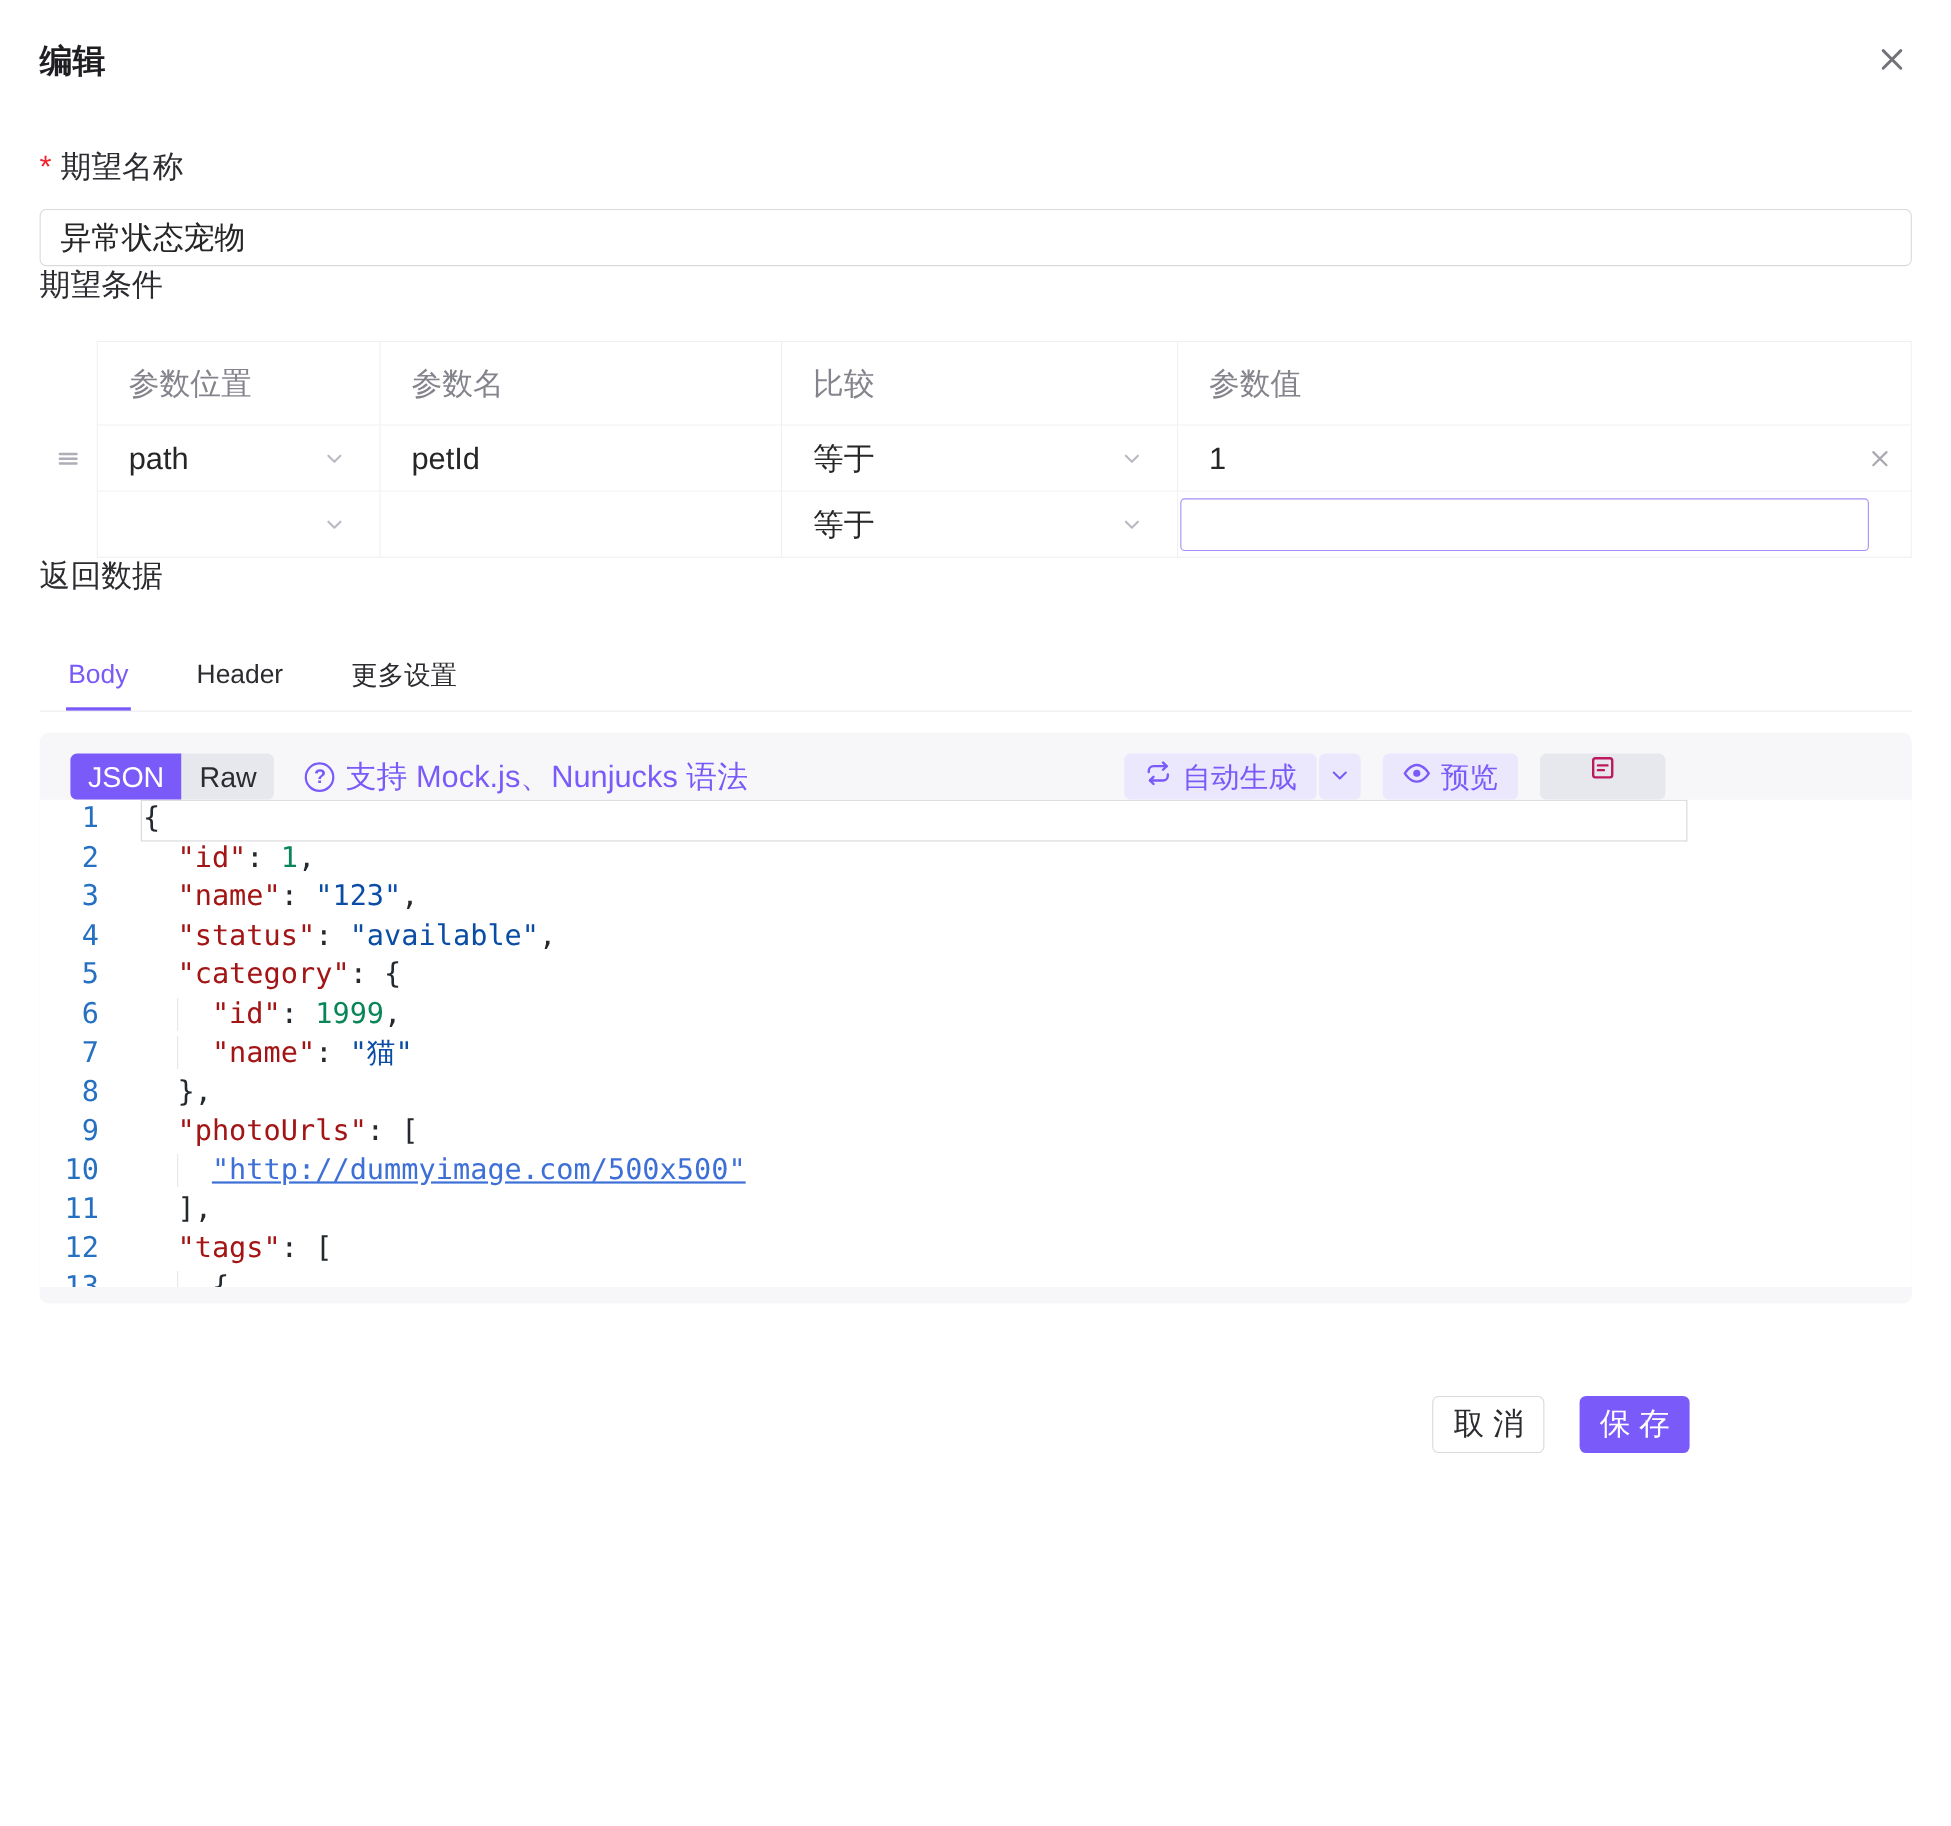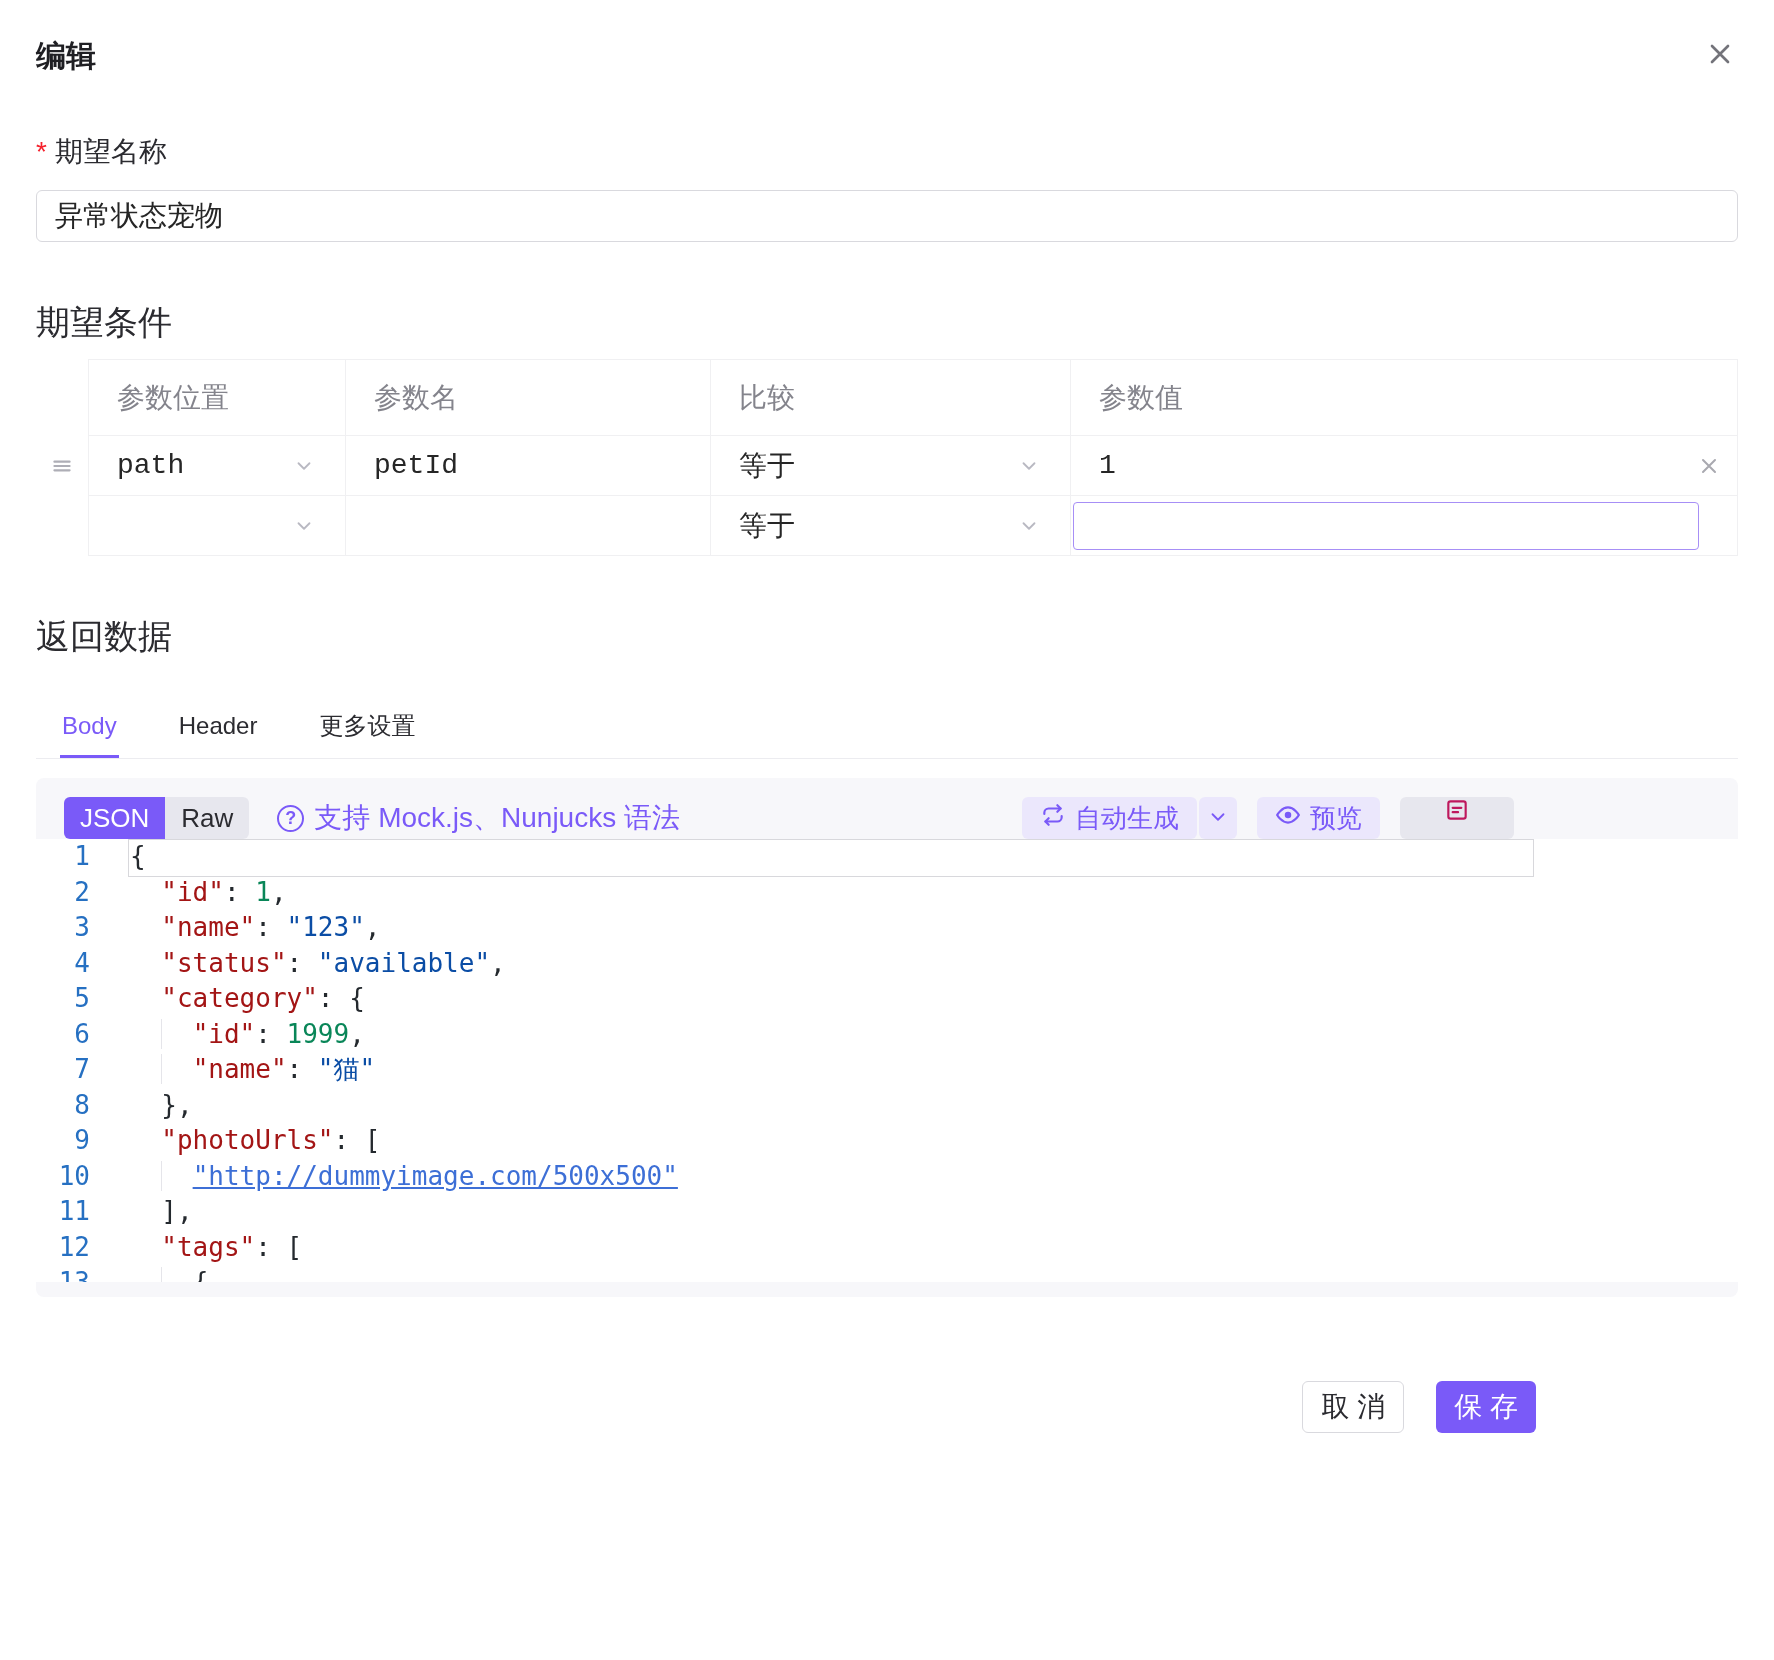--- a/index.html
+++ b/index.html
@@ -17,24 +17,24 @@
   .close-btn { background:none; border:none; cursor:pointer; color:#73737a; padding:2px; }
   .close-btn svg { width:32px; height:32px; display:block; }
 
   
   .field-label { margin-top:55px; font-size:28px; height:34px; line-height:34px; color:#2b2b30; }
   .req { color:#f5222d; margin-right:8px; }
   .name-input {
     margin-top:21px; width:100%; height:52px; border:1px solid #d9d9de; border-radius:6px;
     padding:0 18px; font-size:28px; color:#262626; font-family:inherit; outline:none;
   }
-  .section-label { margin-top:63px; font-size:34px; height:34px; line-height:34px; color:#2b2b30; }
-
-  
-  .cond-table { margin-top:20px;font-family:Liberation Mono, monospace; }
+  .section-label { font-size:28px; height:34px; line-height:34px; color:#2b2b30; }
+
+  
+  .cond-table { margin-top:34px; }
   .trow { display:grid; grid-template-columns:52px 257px 365px 360px 1fr; }
   .trow.head { height:77px; }
   .trow.bodyrow { height:60px; }
   .cell { display:flex; align-items:center; padding-left:28px; font-size:28px;
           border-bottom:1px solid #f0f0f2; min-width:0; background:#fff; }
   .cell.c1 { border:none; padding-left:0; justify-content:center; }
   .cell:not(.c1) { border-left:1px solid #f0f0f2; }
   .cell.c5 { border-right:1px solid #f0f0f2; }
   .head .cell { color:#84848c; }
   .head .cell:not(.c1) { border-top:1px solid #f0f0f2; }

